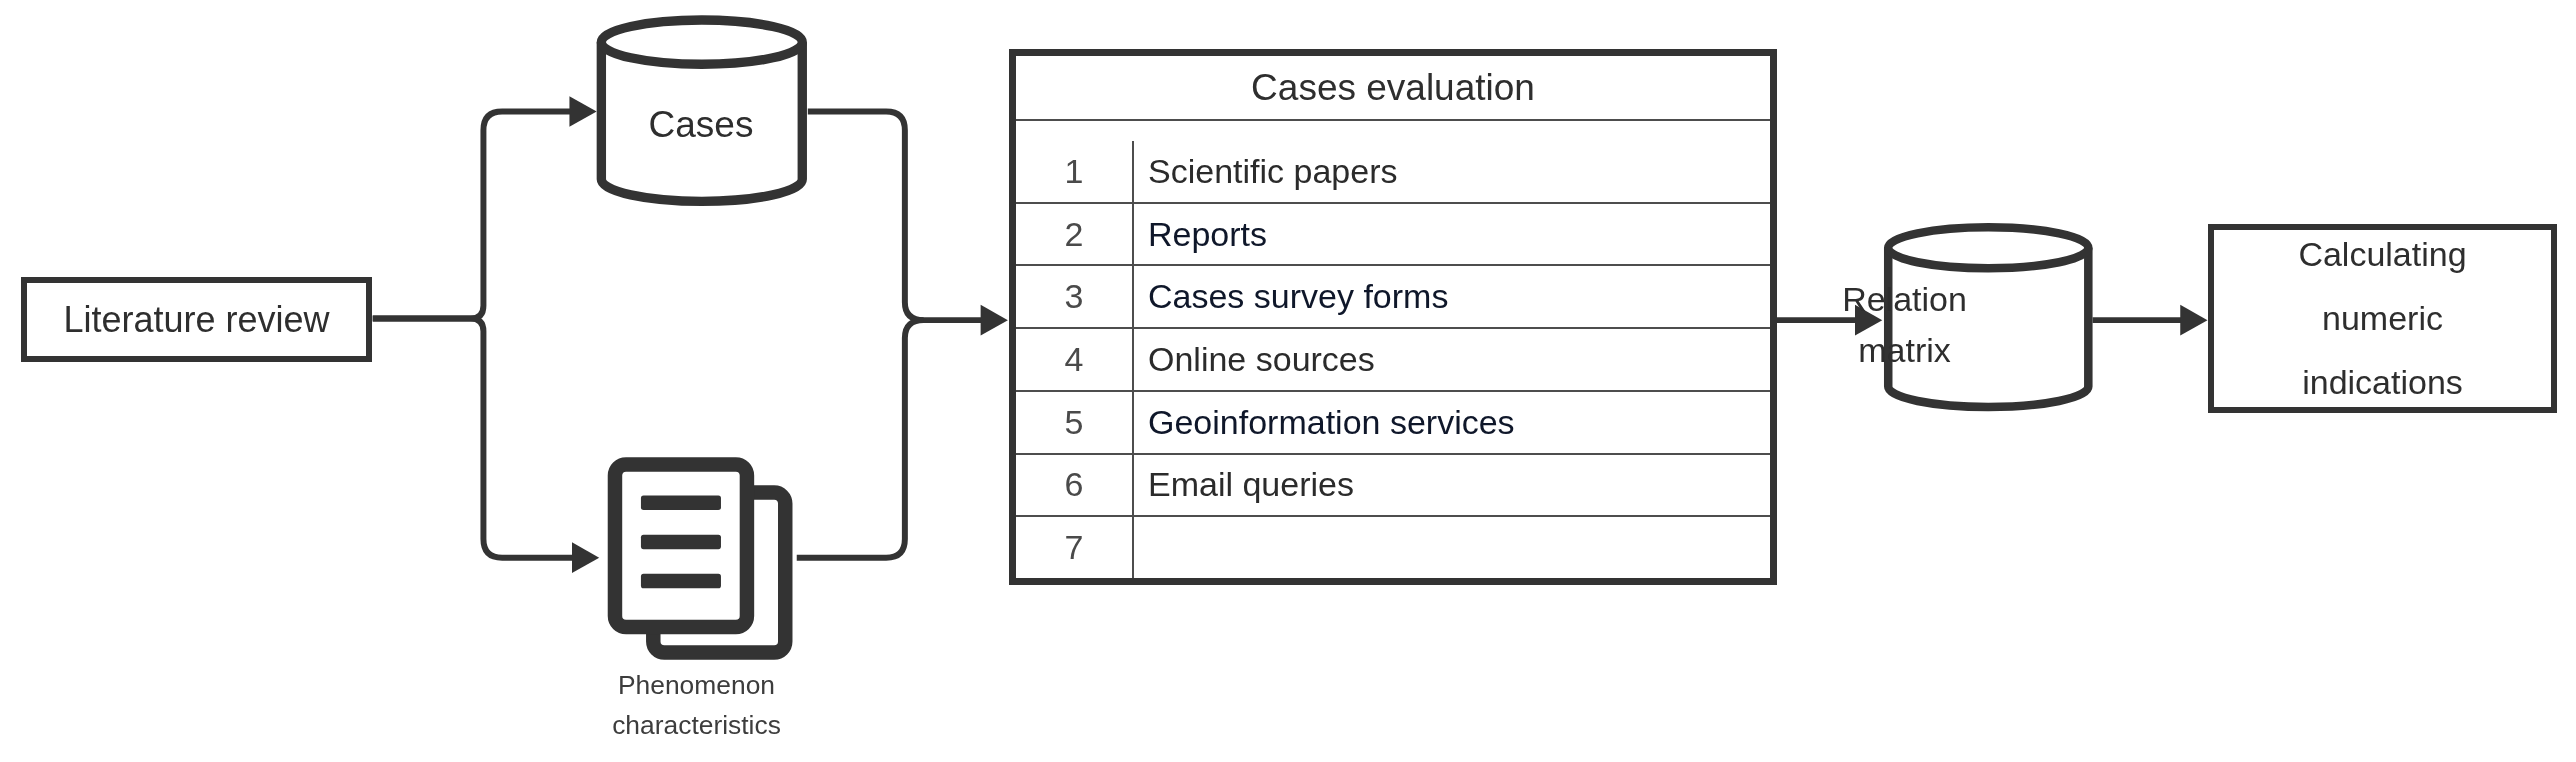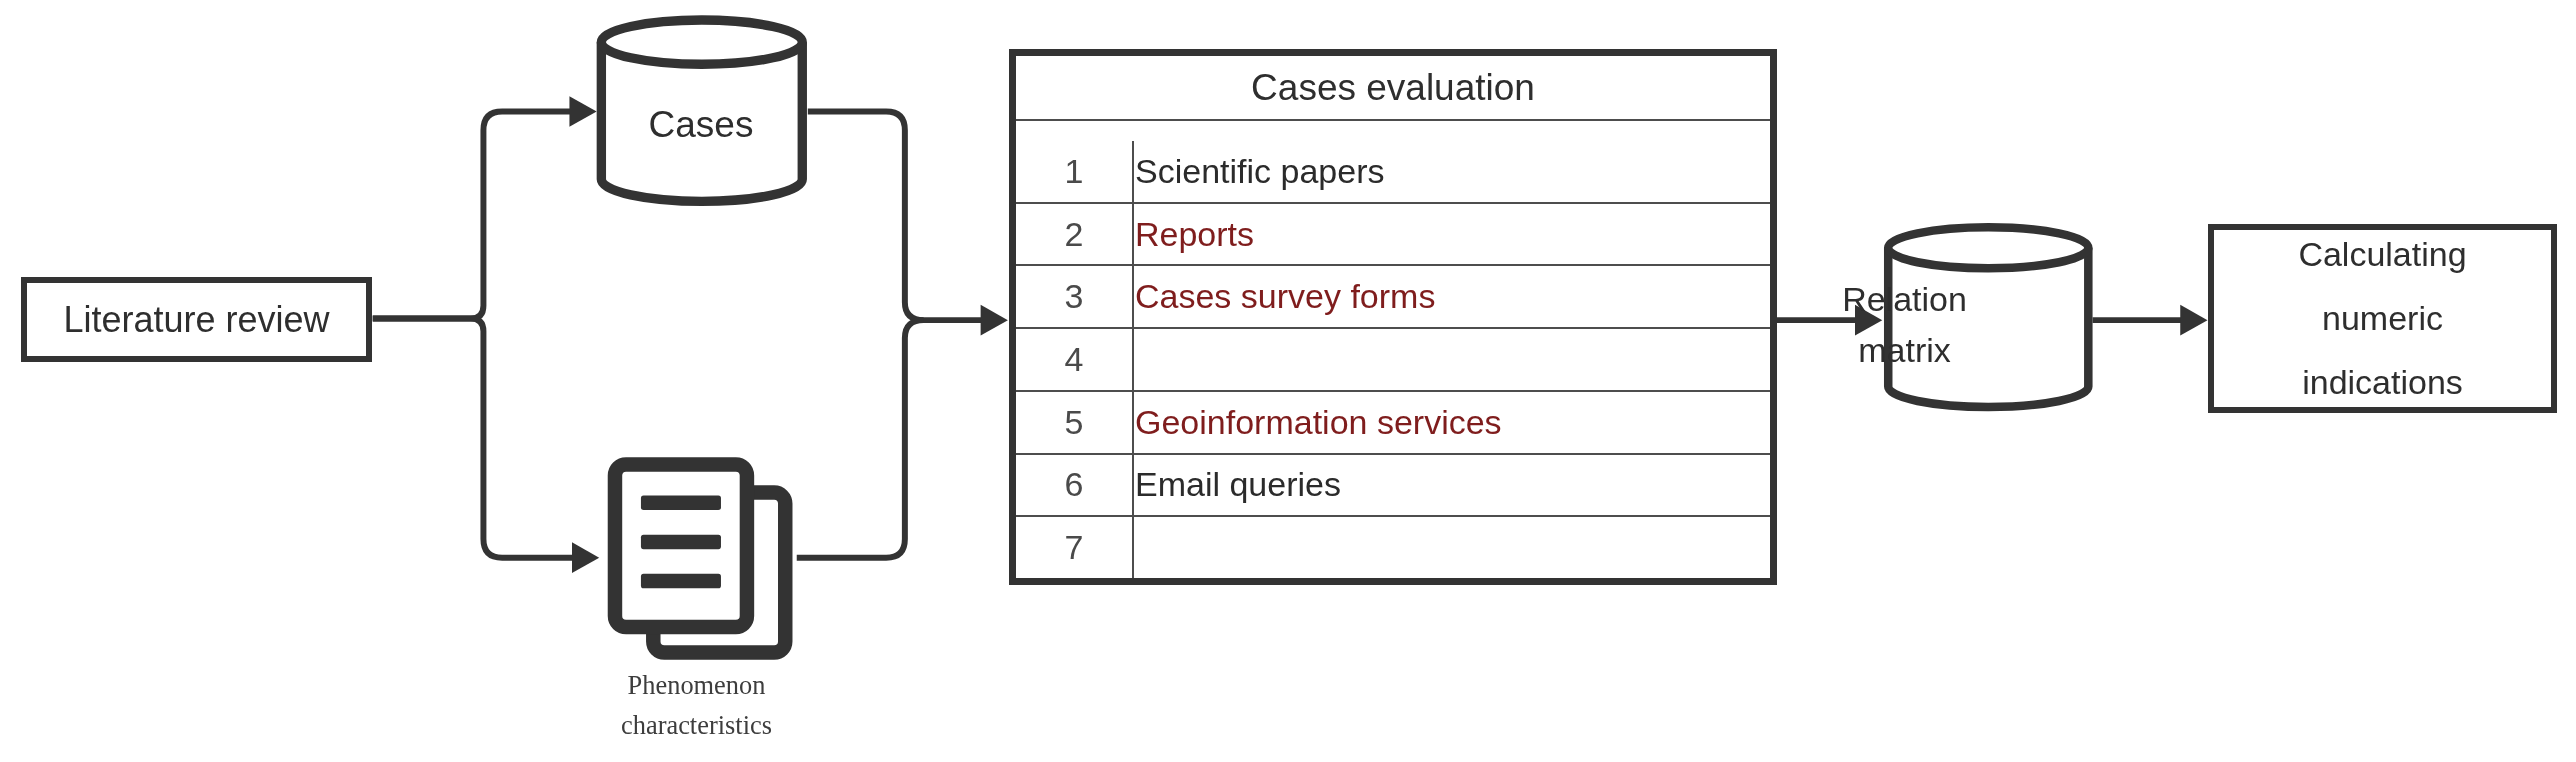--- a/index.html
+++ b/index.html
@@ -21,21 +21,21 @@
   
   .calc-box{
     position:absolute;left:2208px;top:224px;width:349px;height:189px;
     border:6px solid #333333;box-sizing:border-box;background:#fff;
     display:flex;flex-direction:column;align-items:center;justify-content:space-between;
     font-size:34px;line-height:49px;color:#2e2e2e;
   }
 
   .cases-label{left:596px;top:101px;width:210px;height:48px;font-size:37px;color:#2e2e2e;text-align:right;}
   .relation-label{left:1800px;top:274px;width:209px;height:102px;font-size:34px;line-height:51px;flex-direction:column;color:#2e2e2e;}
-  .phenom-label{left:543px;top:664px;width:307px;height:82px;font-size:26.4px;line-height:40px;flex-direction:column;color:#3d3d3d;font-family:Liberation Serif, serif;}
+  .phenom-label{left:543px;top:664px;width:307px;height:82px;font-size:26.4px;line-height:40px;flex-direction:column;color:#3d3d3d;}
 
   
   .ctable{
     position:absolute;left:1009px;top:49px;width:768px;height:536px;
     border:7.7px solid #333333;box-sizing:border-box;background:#fff;
     display:flex;flex-direction:column;gap:20px;
   }
   .ctable-header{
     height:63px;flex:0 0 auto;border-bottom:2.6px solid #4d4d4d;
     display:flex;align-items:center;justify-content:center;
@@ -43,25 +43,25 @@
   }
   .ctable-rows{flex:1;display:flex;flex-direction:column;}
   .trow{flex:1;display:flex;border-bottom:2.6px solid #4d4d4d;}
   .trow:last-child{border-bottom:none;}
   .trow .num{
     flex:0 0 116px;border-right:2.6px solid #4d4d4d;
     display:flex;align-items:center;justify-content:center;
     font-size:34px;color:#4a4a4a;
   }
   .trow .lab{
-    flex:1;display:flex;align-items:center;padding-left:1px;
+    flex:1;display:flex;align-items:center;padding-left:14px;
     font-size:34px;
   }
   .trow .lab.dark{color:#2b2b2b;}
-  .trow .lab.gray{color:#7f1d1d;}
+  .trow .lab.gray{color:#0f172a;}
 </style>
 </head>
 <body>
 
 <div id="canvas">
 
   <svg id="wires" viewBox="0 0 3024 895">
 
     <path d="M437 374 H552 Q567 374 567 359 V153 Q567 131 589 131 H670" fill="none" stroke="#333333" stroke-width="7" stroke-linejoin="round"></path>
     <path d="M437 374 H552 Q567 374 567 389 V633 Q567 655 589 655 H673" fill="none" stroke="#333333" stroke-width="7" stroke-linejoin="round"></path>
@@ -121,20 +121,21 @@
       <div class="lab gray">Reports</div>
     </div>
 
     <div class="trow">
       <div class="num">3</div>
       <div class="lab gray">Cases survey forms</div>
     </div>
 
     <div class="trow">
       <div class="num">4</div>
+      <div class="lab dark">Online sources</div>
     </div>
 
     <div class="trow">
       <div class="num">5</div>
       <div class="lab gray">Geoinformation services</div>
     </div>
 
     <div class="trow">
       <div class="num">6</div>
       <div class="lab dark">Email queries</div>

